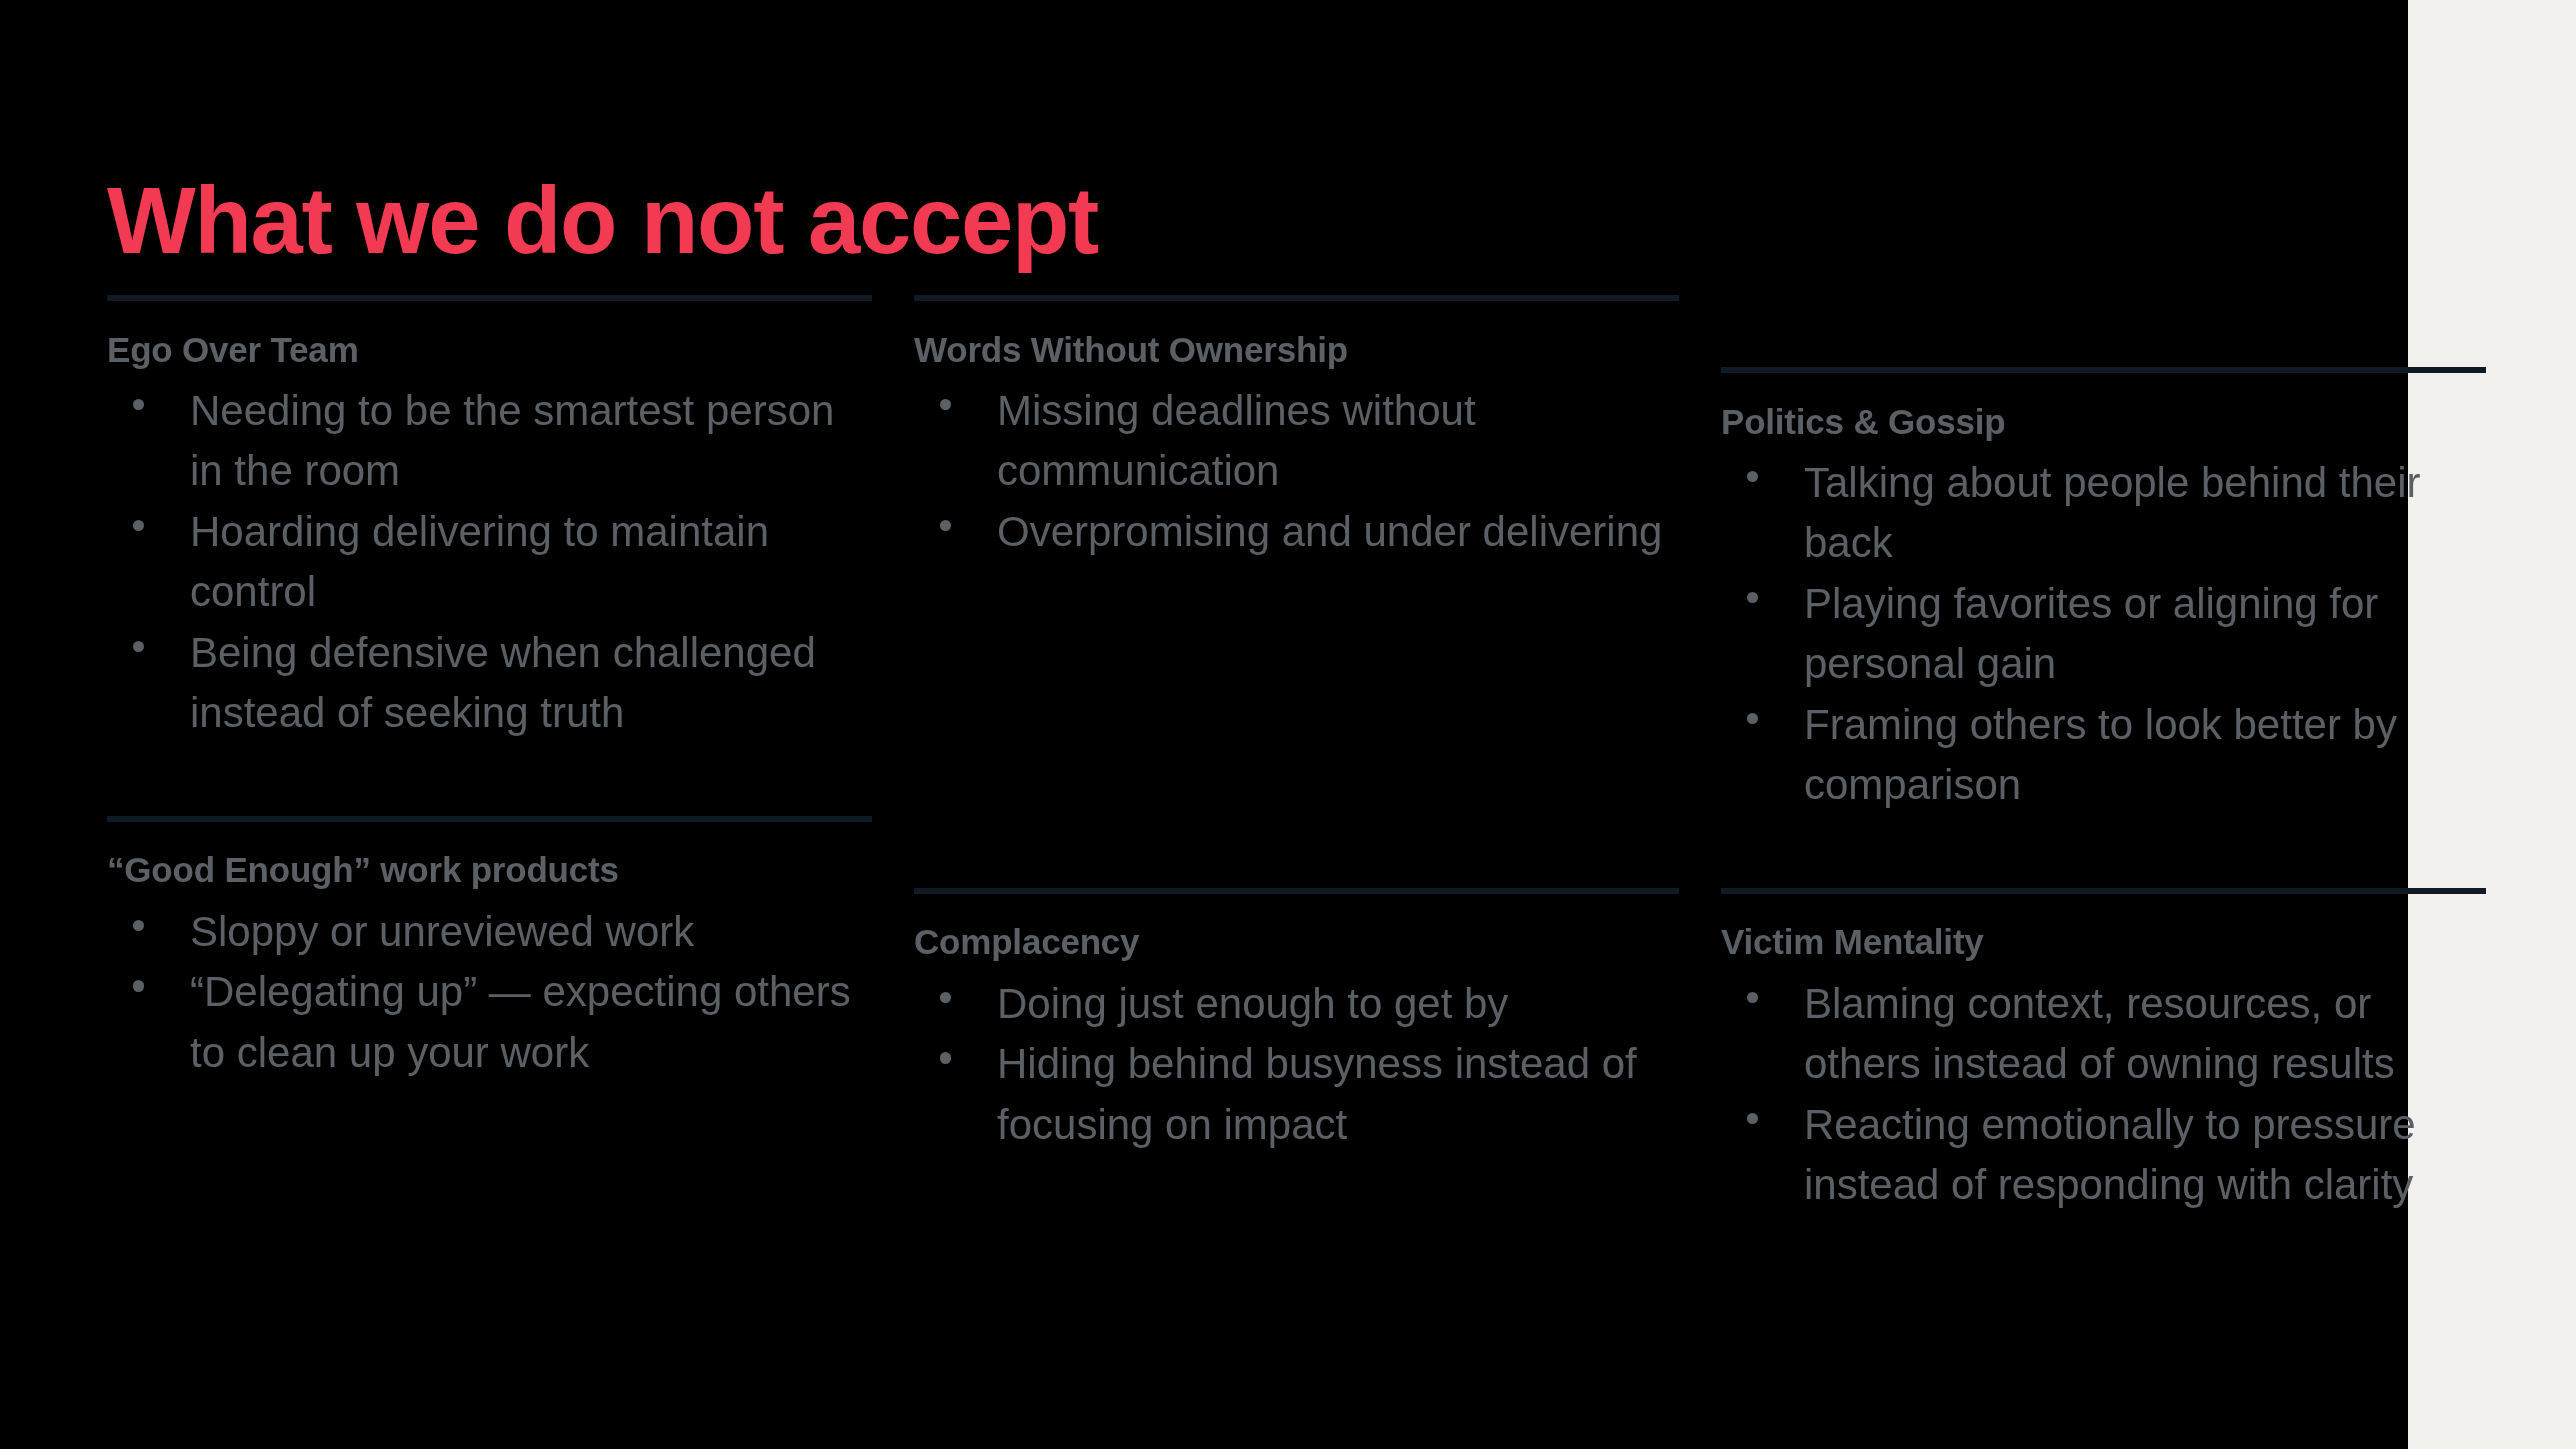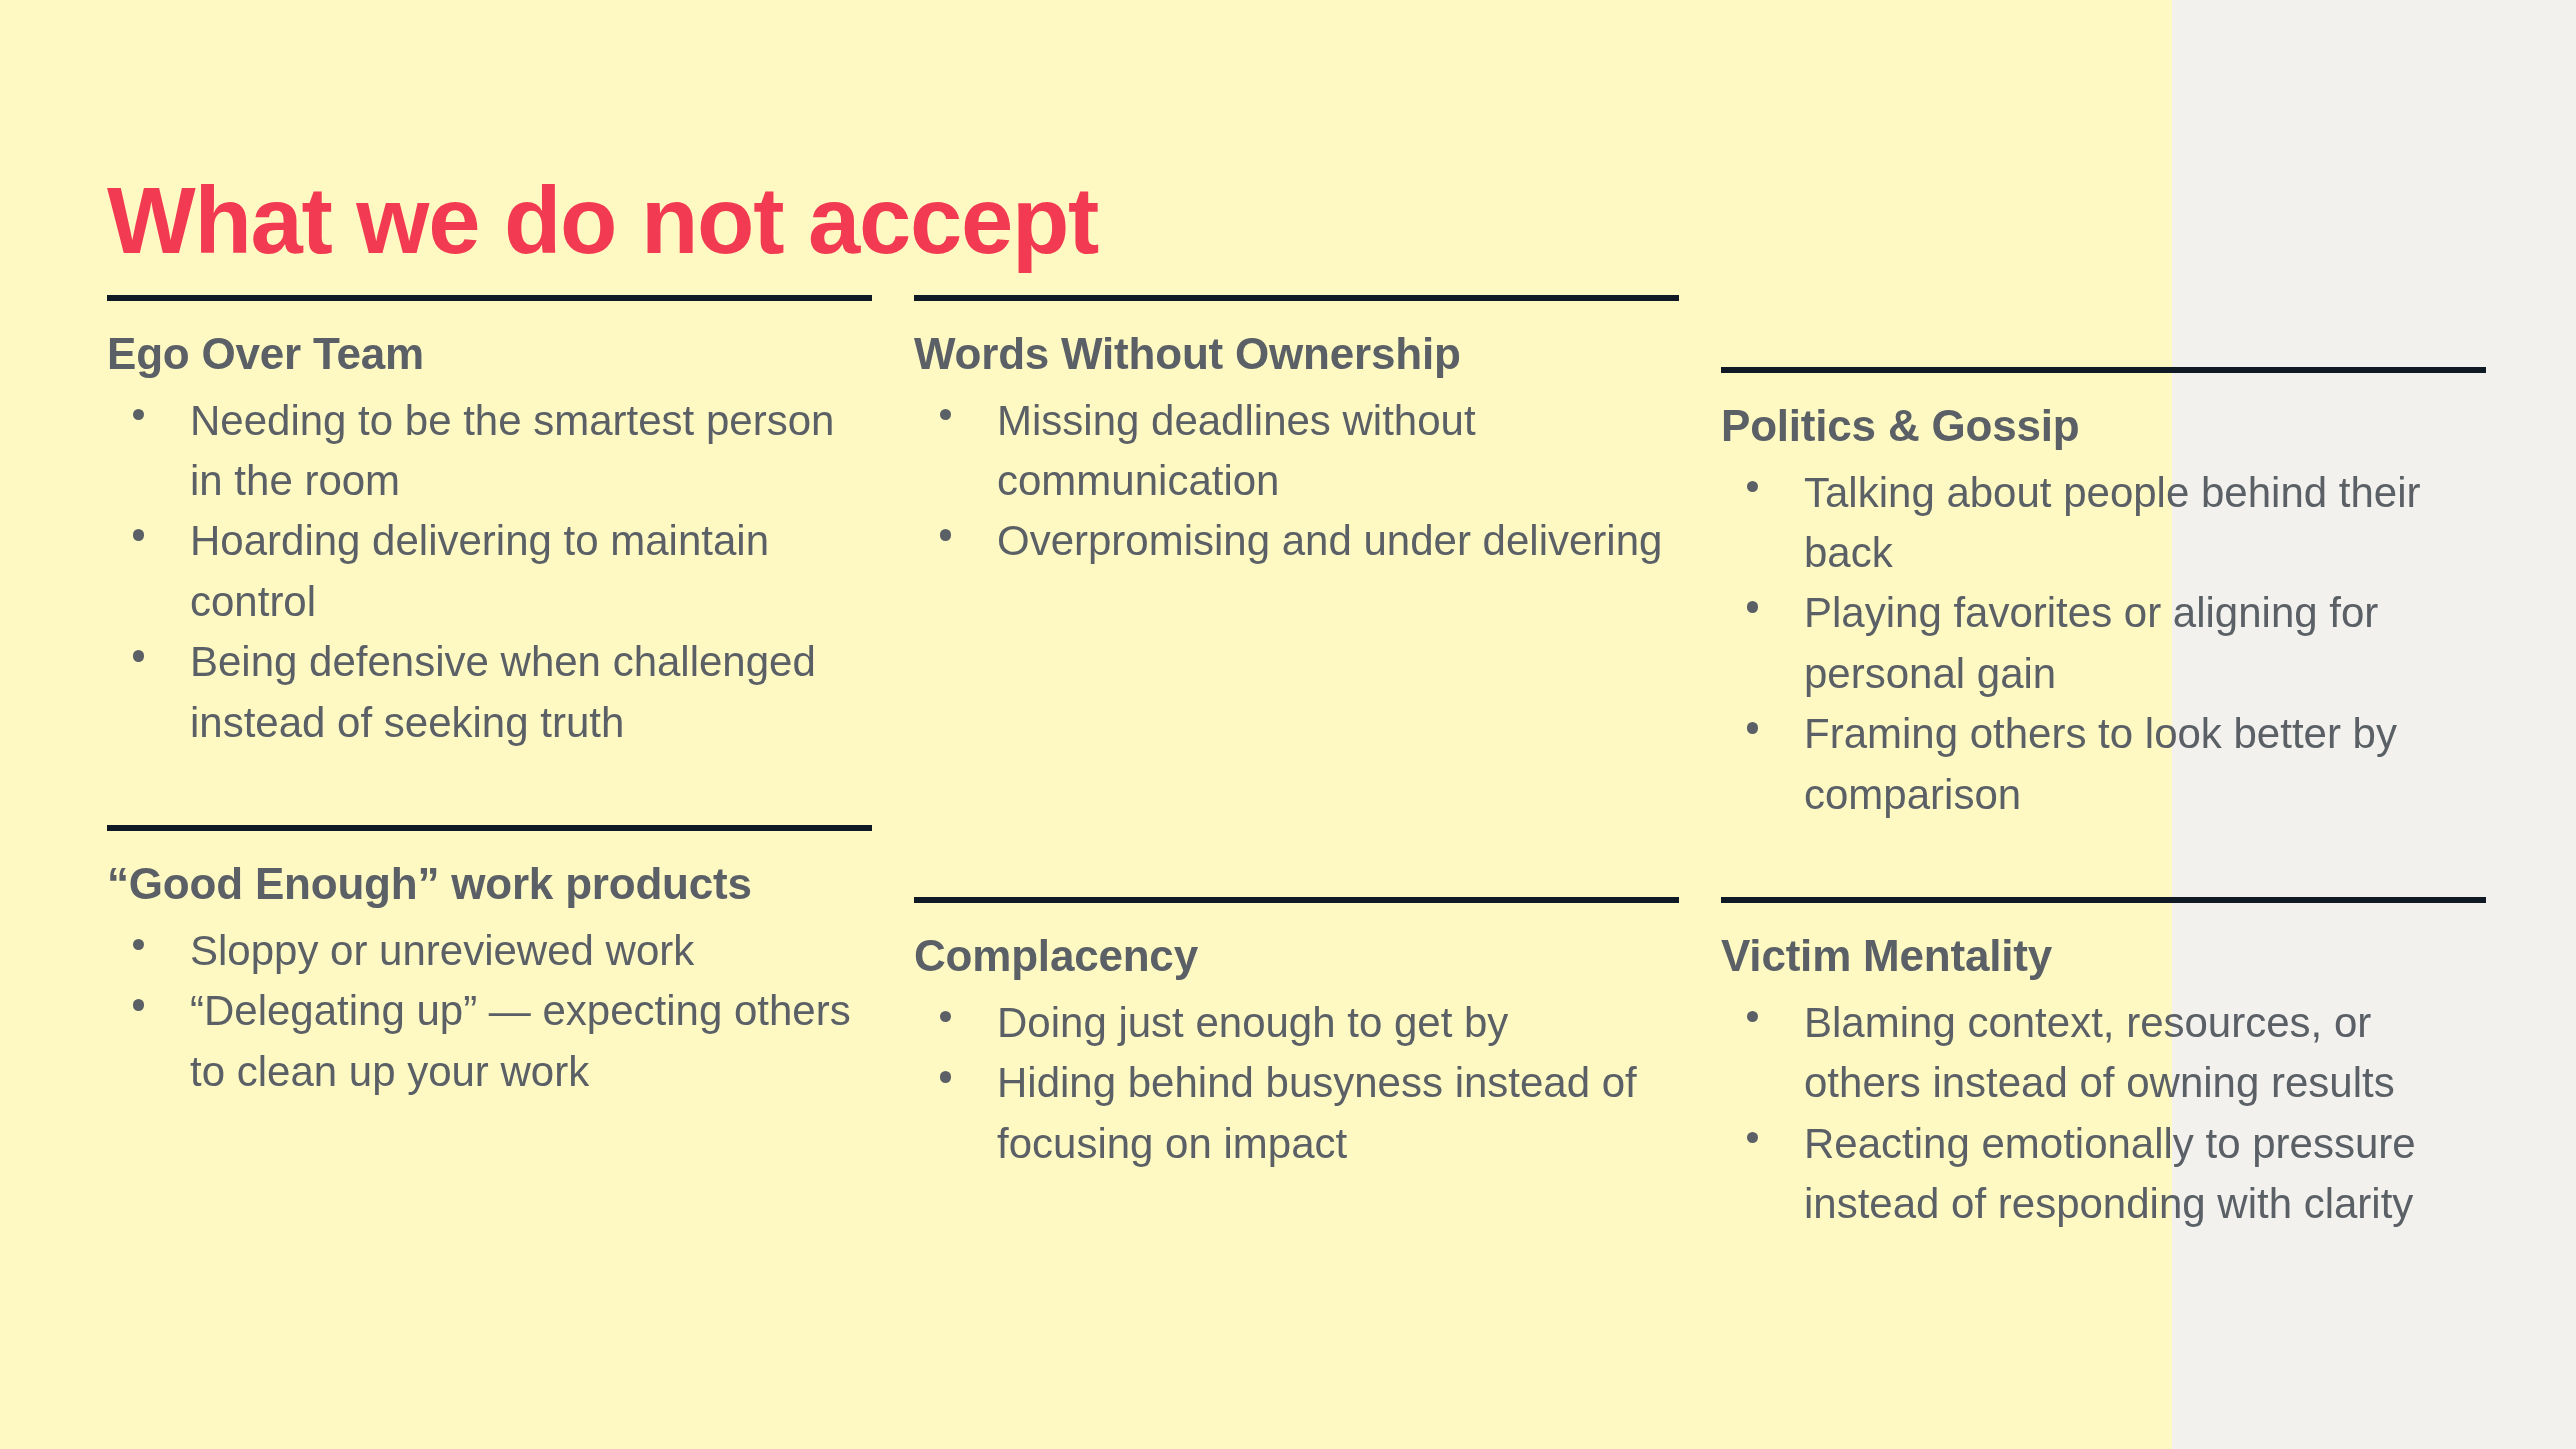--- a/index.html
+++ b/index.html
@@ -10,23 +10,23 @@
     width: 2576px;
     height: 1449px;
     background: #F2F1EE;
     font-family: "Liberation Sans", sans-serif;
     -webkit-font-smoothing: antialiased;
     overflow: hidden;
   }
 
   .slide {
     position: relative;
-    width: 2172px;
+    width: 2408px;
     height: 1449px;
-    background: #fef9c3;
+    background: #000000;
     box-sizing: border-box;
   }
 
   .slide-title {
     position: absolute;
     left: 107px;
     top: 111px;
     font-size: 94px;
     line-height: 1.0;
     font-weight: 700;
@@ -57,21 +57,21 @@
   }
 
   .card-rule {
     width: 100%;
     height: 6px;
     background: #101A24;
     margin-bottom: 29.5px;
   }
 
   .card-heading {
-    font-size: 44px;
+    font-size: 35px;
     line-height: 1.06;
     font-weight: 700;
     color: #5A6065;
     letter-spacing: -0.2px;
     margin: 0 0 13.4px 0;
     white-space: nowrap;
   }
 
   .bullet-list {
     list-style: none;

